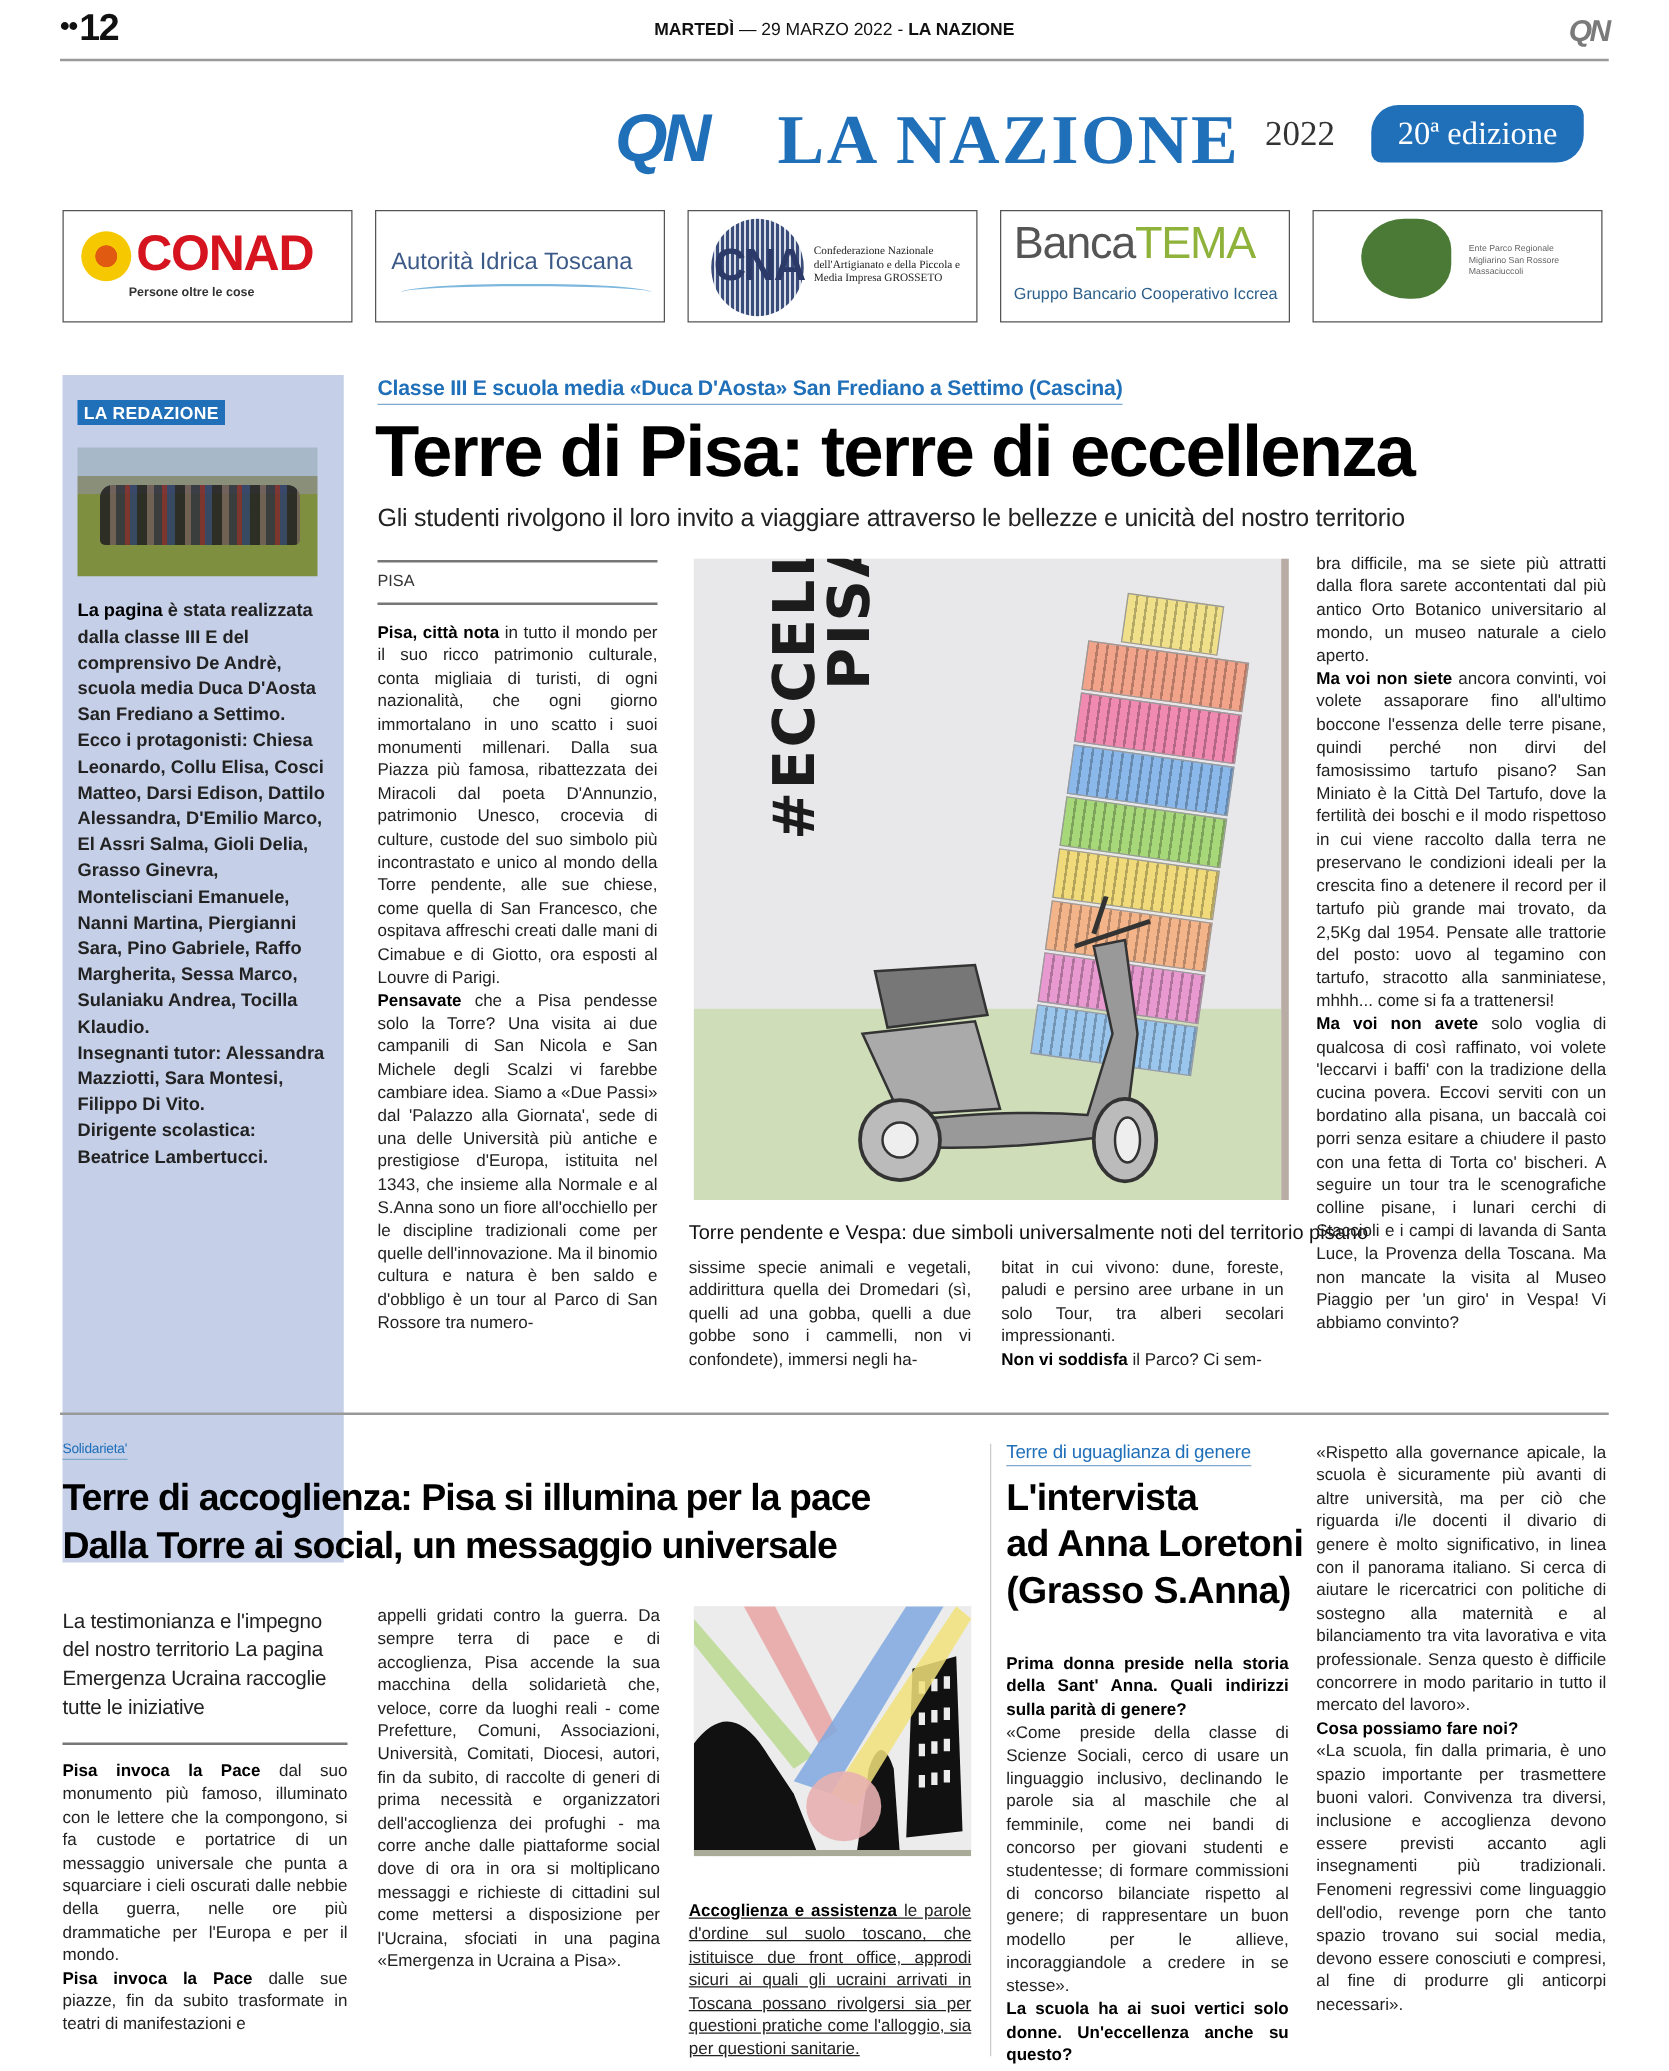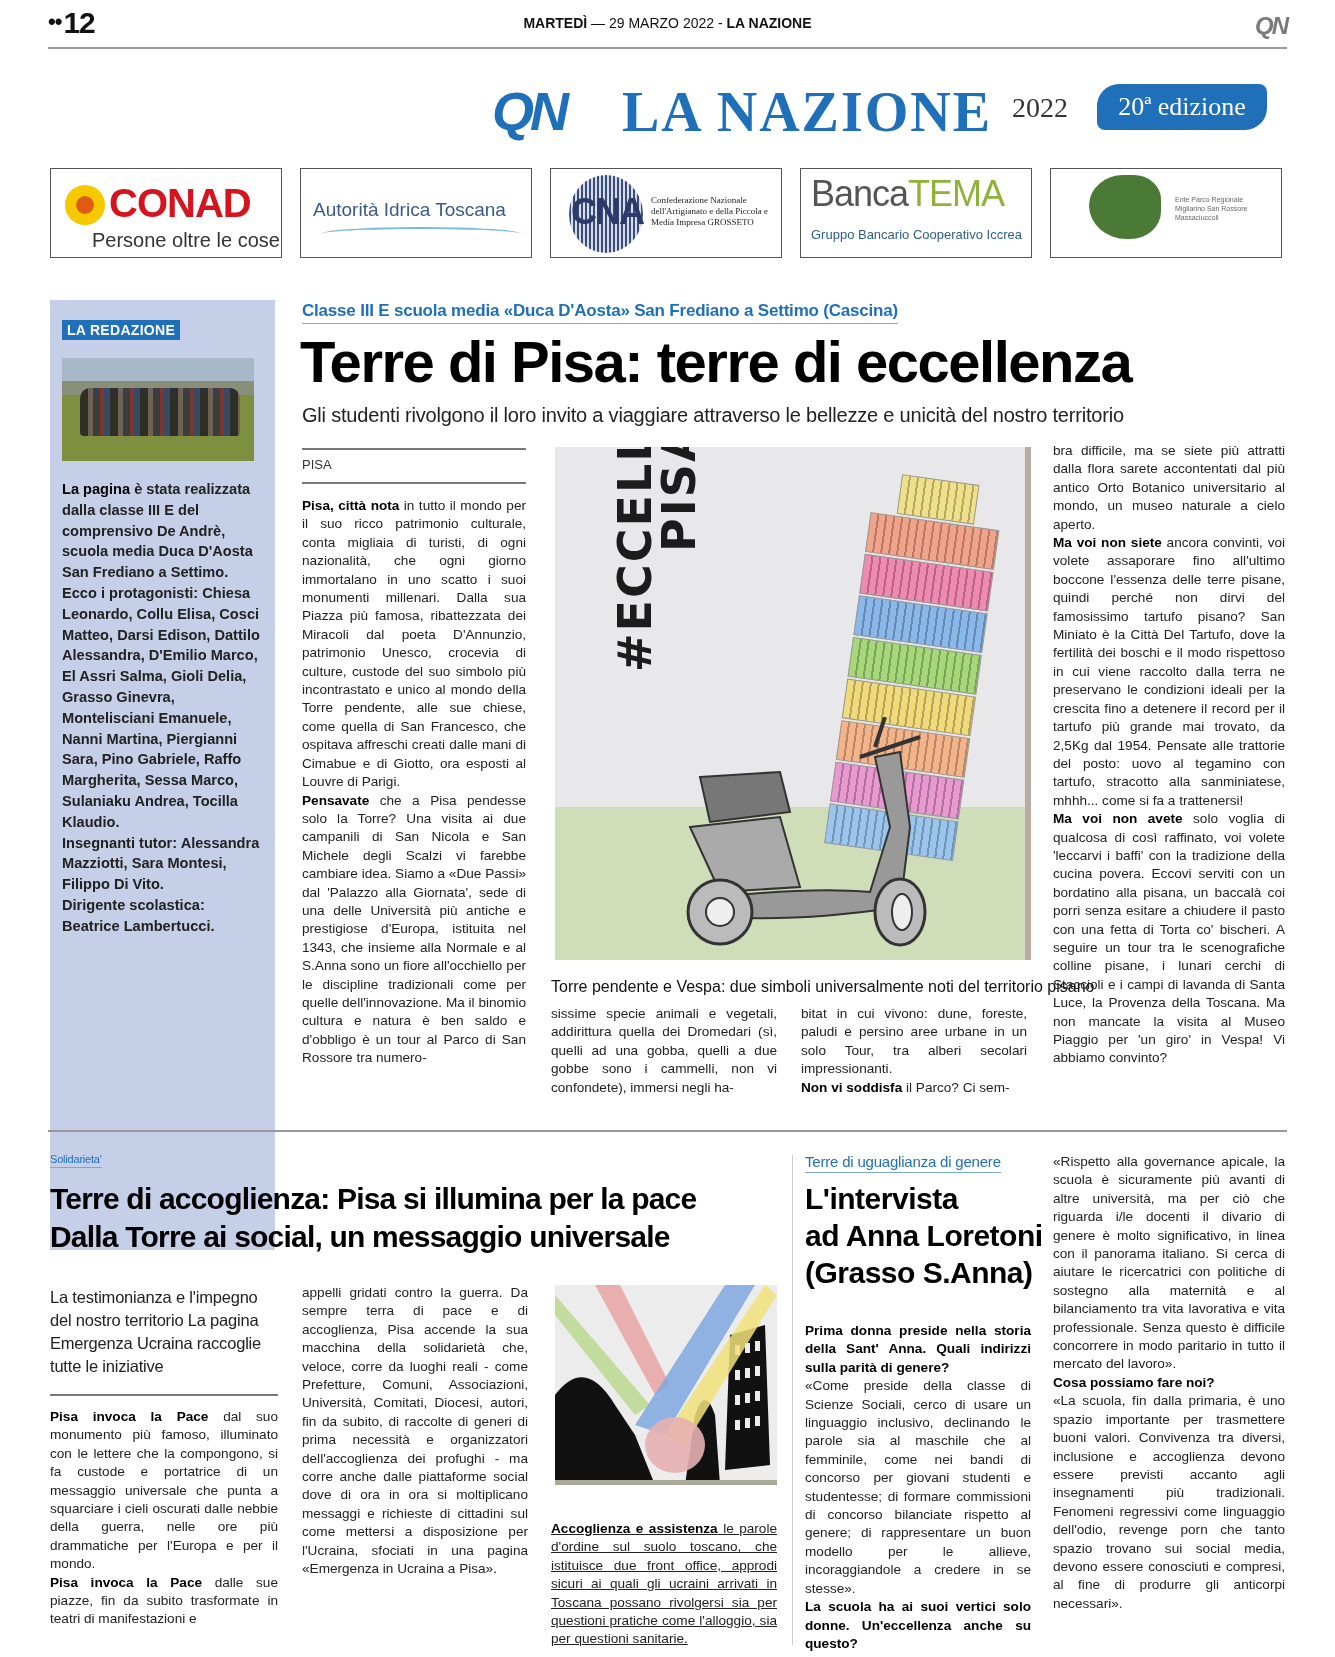--- a/index.html
+++ b/index.html
@@ -20,21 +20,21 @@
   .qn-big { position: absolute; left: 440px; top: 10px; font-size: 54px; font-weight: bold; font-style: italic; color: #1f6fb9; letter-spacing: -4px; }
   .nazione { position: absolute; left: 570px; top: 10px; font-family: "Liberation Serif", serif; font-size: 56px; font-weight: bold; color: #1f6fb9; letter-spacing: 2px; }
   .year { position: absolute; left: 960px; top: 22px; font-family: "Liberation Serif", serif; font-size: 28px; color: #333; }
   .edizione { position: absolute; left: 1045px; top: 14px; width: 170px; height: 46px; background: #1f6fb9; border-radius: 22px 8px 22px 8px; color: #fff; font-family: "Liberation Serif", serif; font-size: 26px; text-align: center; line-height: 46px; }
 
   
   .sponsors { position: absolute; top: 168px; left: 50px; width: 1235px; height: 90px; }
   .sponsor { position: absolute; top: 0; width: 232px; height: 90px; border: 1.5px solid #555; background: #fff; overflow: hidden; }
   .sp-conad .flower { position: absolute; left: 14px; top: 16px; width: 40px; height: 40px; border-radius: 50%; background: radial-gradient(circle, #e05a12 0 30%, #f6c800 32% 100%); }
   .sp-conad .name { position: absolute; left: 58px; top: 12px; font-size: 40px; font-weight: bold; color: #d6141f; letter-spacing: -1px; }
-  .sp-conad .tag { position: absolute; left: 41px; top: 60px; font-size: 20px; color: #333; }
+  .sp-conad .tag { position: absolute; left: 52px; top: 60px; font-size: 10px; color: #333; font-weight: bold; }
   .sp-ait .name { position: absolute; left: 12px; top: 30px; font-size: 19px; color: #3c5a88; }
   .sp-ait .wave { position: absolute; left: 20px; top: 58px; width: 200px; height: 14px; border-top: 2px solid #7cb7dd; border-radius: 50%; }
   .sp-cna .globe { position: absolute; left: 18px; top: 6px; width: 74px; height: 78px; border-radius: 50%; background: repeating-linear-gradient(90deg, #3a4c7a 0 2px, #d8ddea 2px 4px); }
   .sp-cna .abbr { position: absolute; left: 20px; top: 22px; font-size: 36px; font-weight: bold; color: #2b3a68; letter-spacing: -2px; }
   .sp-cna .desc { position: absolute; left: 100px; top: 26px; font-family: "Liberation Serif", serif; font-size: 9px; line-height: 11px; color: #222; width: 126px; }
   .sp-banca .name { position: absolute; left: 10px; top: 4px; font-size: 36px; color: #555; letter-spacing: -1px; }
   .sp-banca .name span { color: #8fb23b; }
   .sp-banca .sub { position: absolute; left: 10px; top: 58px; font-size: 13px; color: #2d5f8b; }
   .sp-parco .tree { position: absolute; left: 38px; top: 6px; width: 72px; height: 64px; background: #4a7a35; border-radius: 50% 40% 45% 55%; }
   .sp-parco .desc { position: absolute; left: 124px; top: 26px; font-size: 7px; line-height: 9px; color: #666; width: 90px; }

